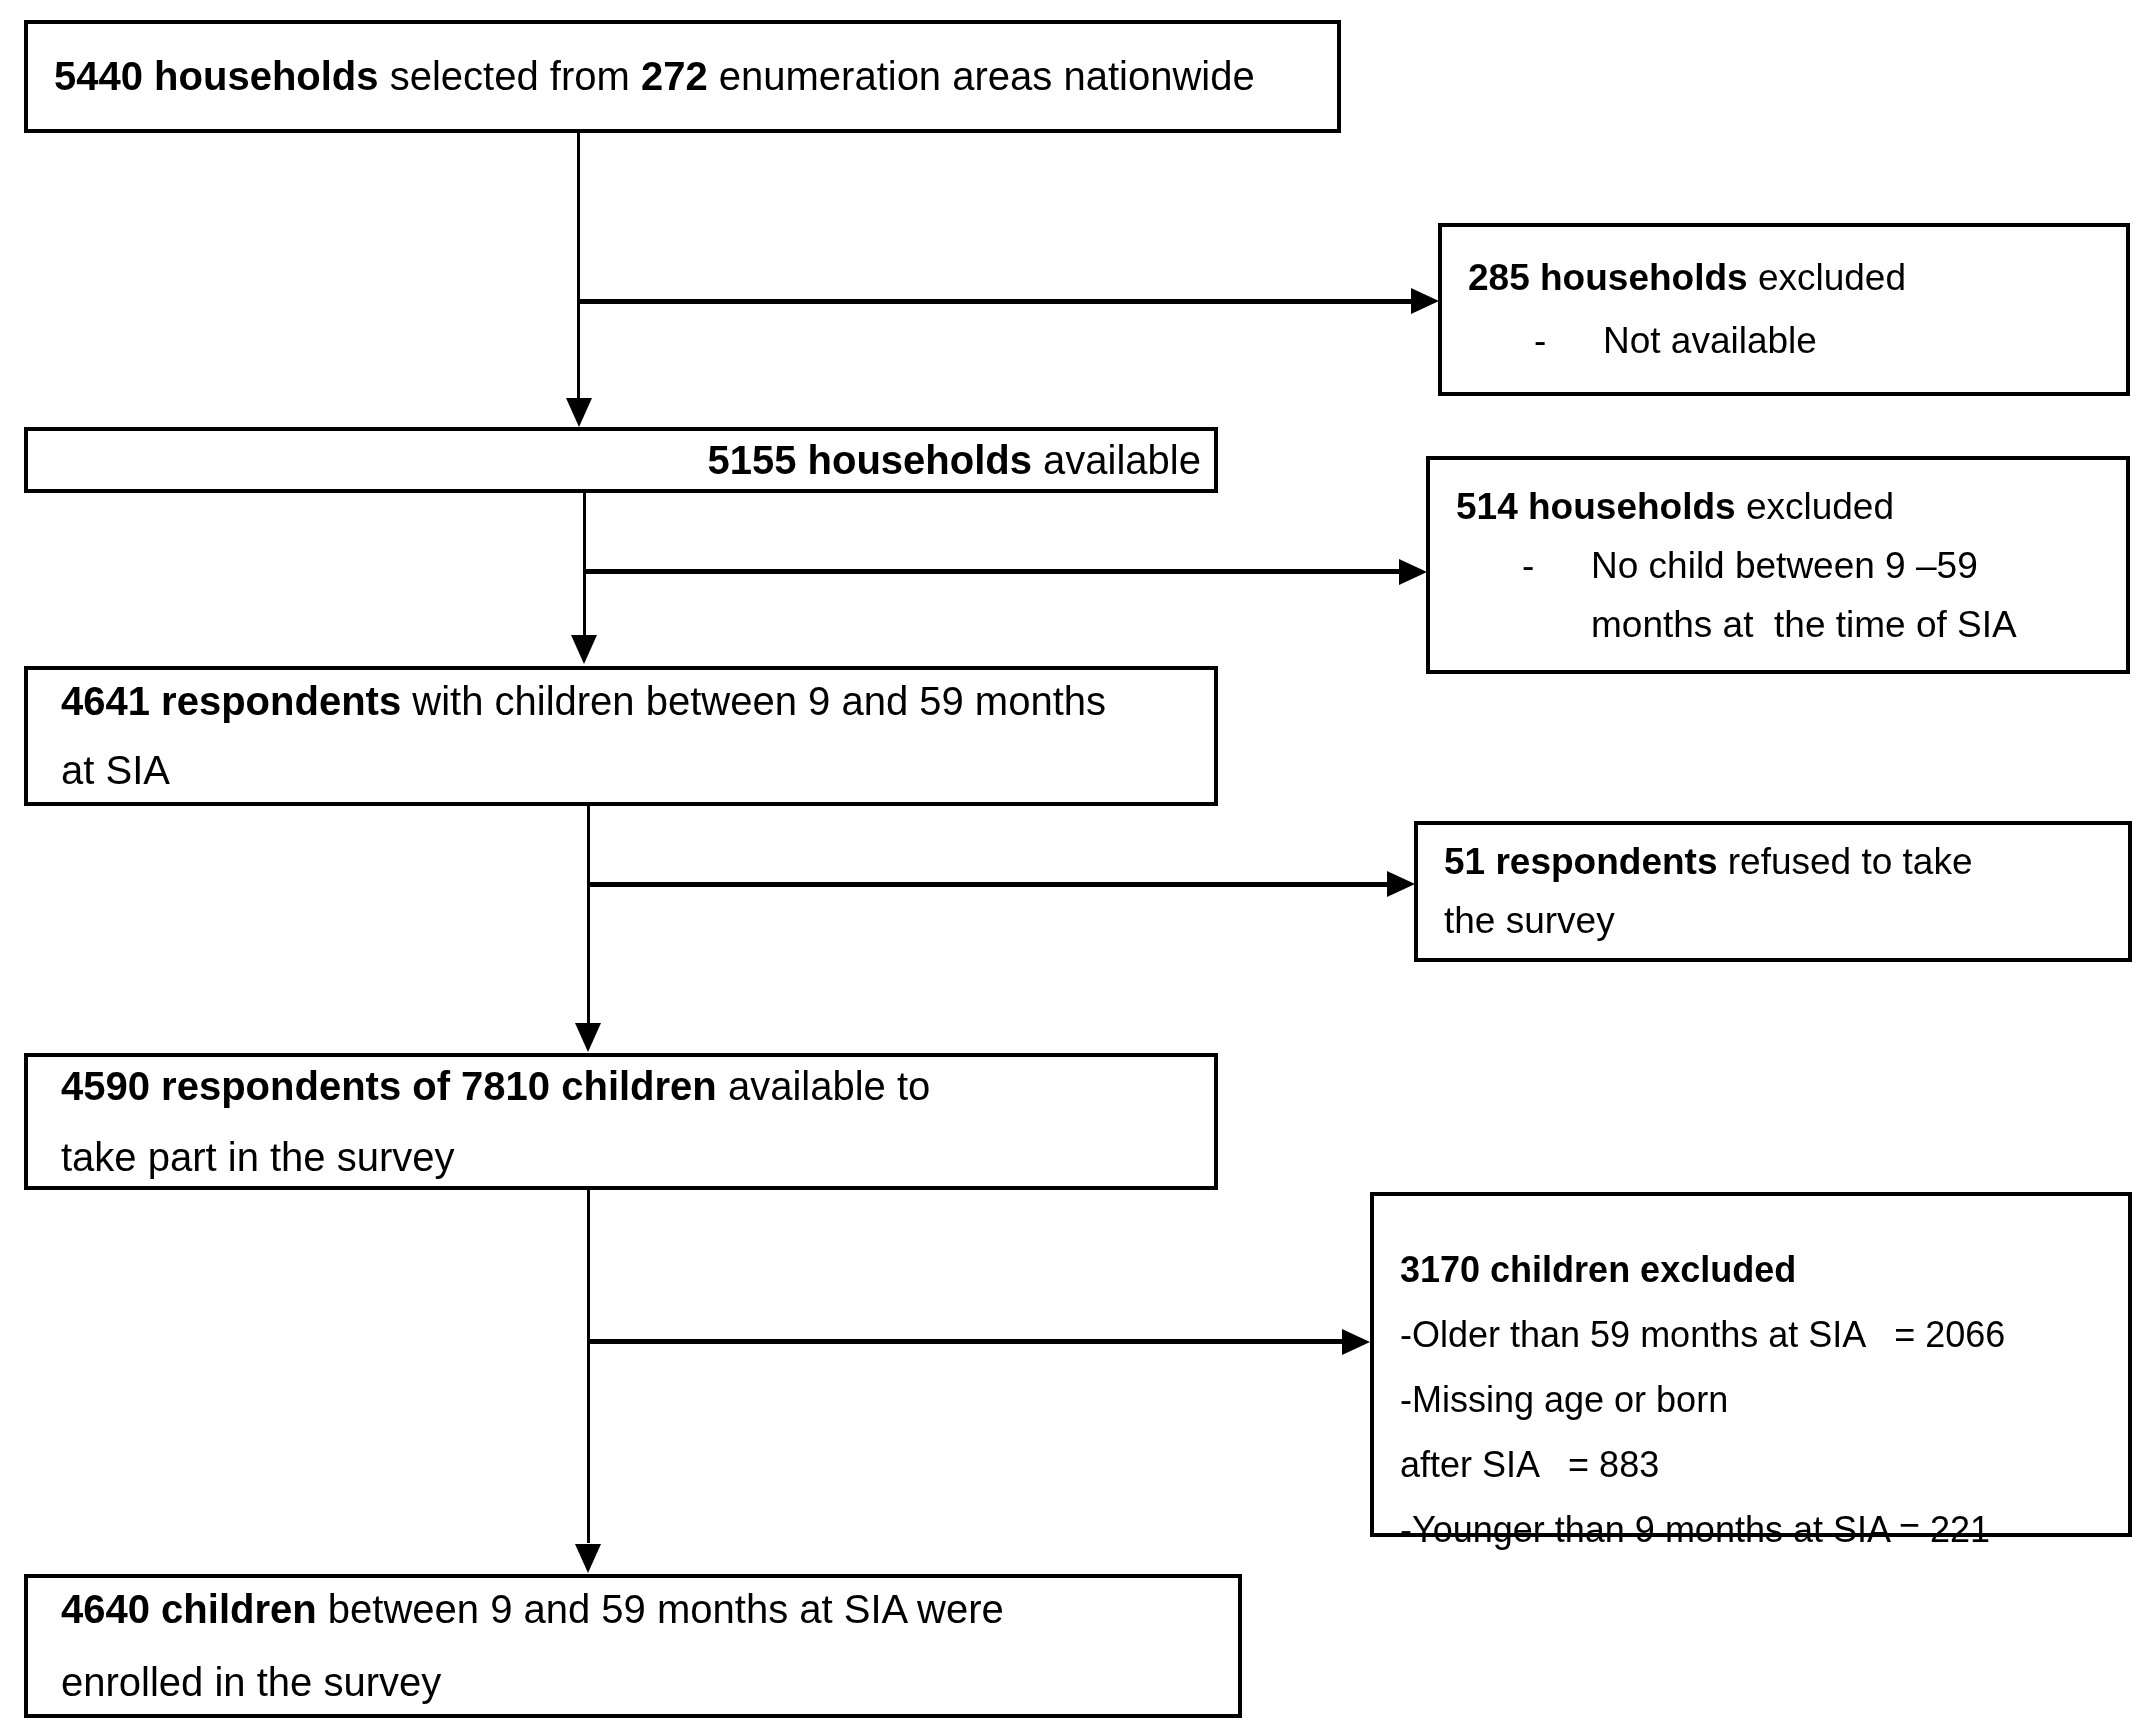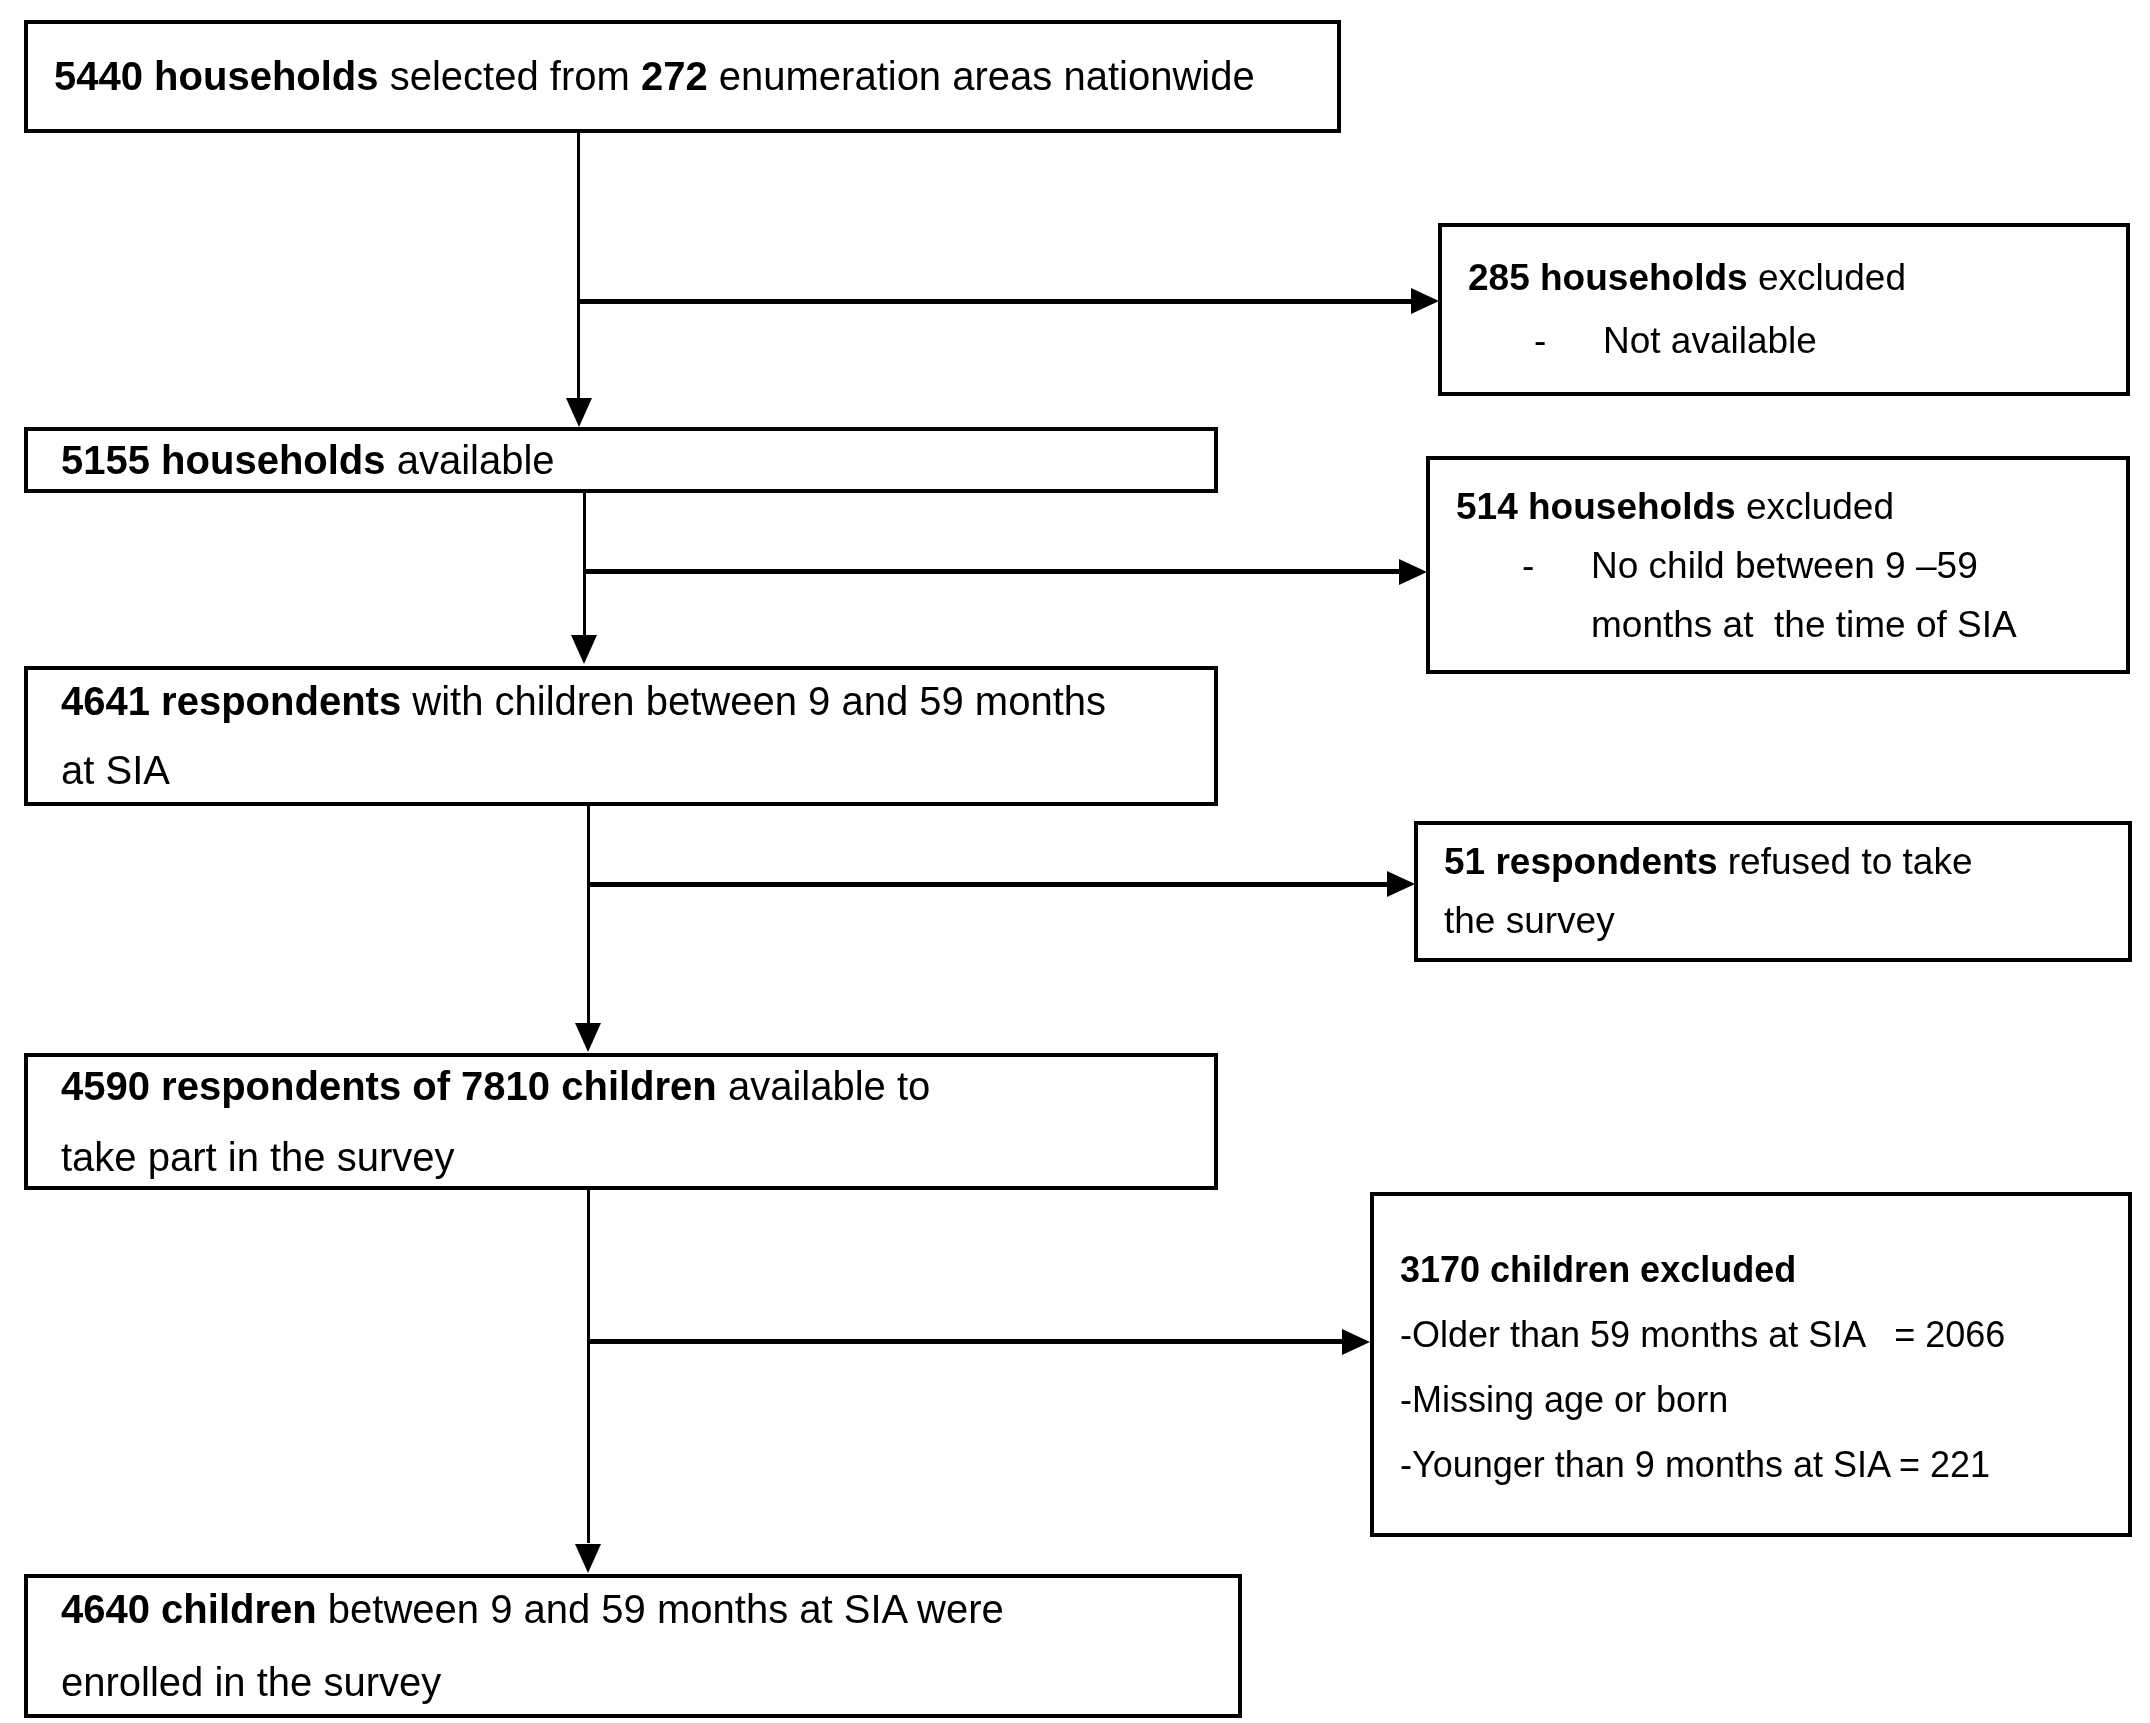--- a/index.html
+++ b/index.html
@@ -34,21 +34,21 @@
 <div class="vline" style="left:577px; top:133px; height:266px;"></div>
 <div class="arrow-down" style="left:566px; top:398px;"></div>
 <div class="hline" style="left:579px; top:299px; width:837px;"></div>
 <div class="arrow-right" style="left:1411px; top:288px;"></div>
 
 <div class="box right-box" style="left:1438px; top:223px; width:692px; height:173px; padding-top:18.5px; line-height:63px;">
   <div class="txt"><span class="b">285 households</span><span> excluded</span></div>
   <div class="bullet txt"><span class="dash">-</span><span>Not available</span></div>
 </div>
 
-<div class="box left-box vcenter" style="left:24px; top:427px; width:1194px; height:66px;">
+<div class="box left-box vcenter" style="left:24px; top:427px; width:1194px; height:66px;align-items:flex-end;">
   <div class="txt"><span class="b">5155 households</span><span> available</span></div>
 </div>
 
 <div class="vline" style="left:583px; top:493px; height:144px;"></div>
 <div class="arrow-down" style="left:571px; top:635px;"></div>
 <div class="hline" style="left:584px; top:569px; width:820px;"></div>
 <div class="arrow-right" style="left:1399px; top:559px;"></div>
 
 <div class="box right-box" style="left:1426px; top:456px; width:704px; height:218px; padding-top:17px; line-height:59px;">
   <div class="txt"><span class="b">514 households</span><span> excluded</span></div>
@@ -78,20 +78,21 @@
 
 <div class="vline" style="left:587px; top:1190px; height:353px;"></div>
 <div class="arrow-down" style="left:575px; top:1544px;"></div>
 <div class="hline" style="left:588px; top:1339px; width:758px;"></div>
 <div class="arrow-right" style="left:1342px; top:1329px;"></div>
 
 <div class="box right-box" style="left:1370px; top:1192px; width:762px; height:345px; padding-top:41px; line-height:65px; font-size:36px;">
   <div class="txt b">3170 children excluded</div>
   <div class="txt">-Older than 59 months at SIA   = 2066</div>
   <div class="txt">-Missing age or born</div>
+  <div class="txt">after SIA   = 883</div>
   <div class="txt">-Younger than 9 months at SIA = 221</div>
 </div>
 
 <div class="box left-box vcenter" style="left:24px; top:1574px; width:1218px; height:144px; line-height:73px;">
   <div class="txt"><span class="b">4640 children</span><span> between 9 and 59 months at SIA were</span></div>
   <div class="txt">enrolled in the survey</div>
 </div>
 
 
 </body></html>

